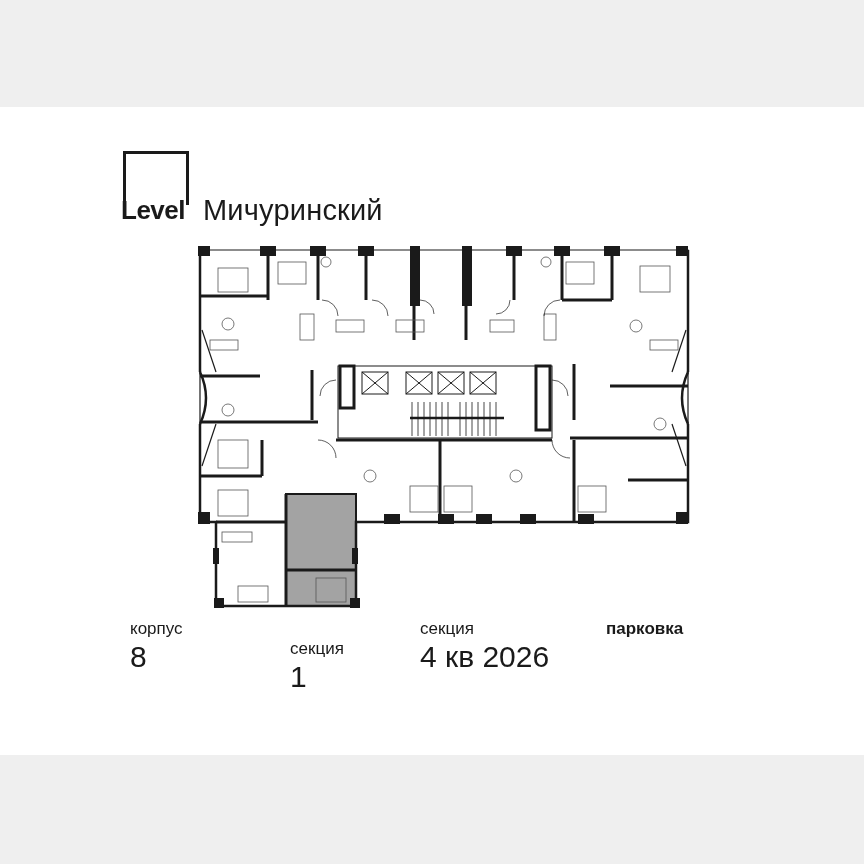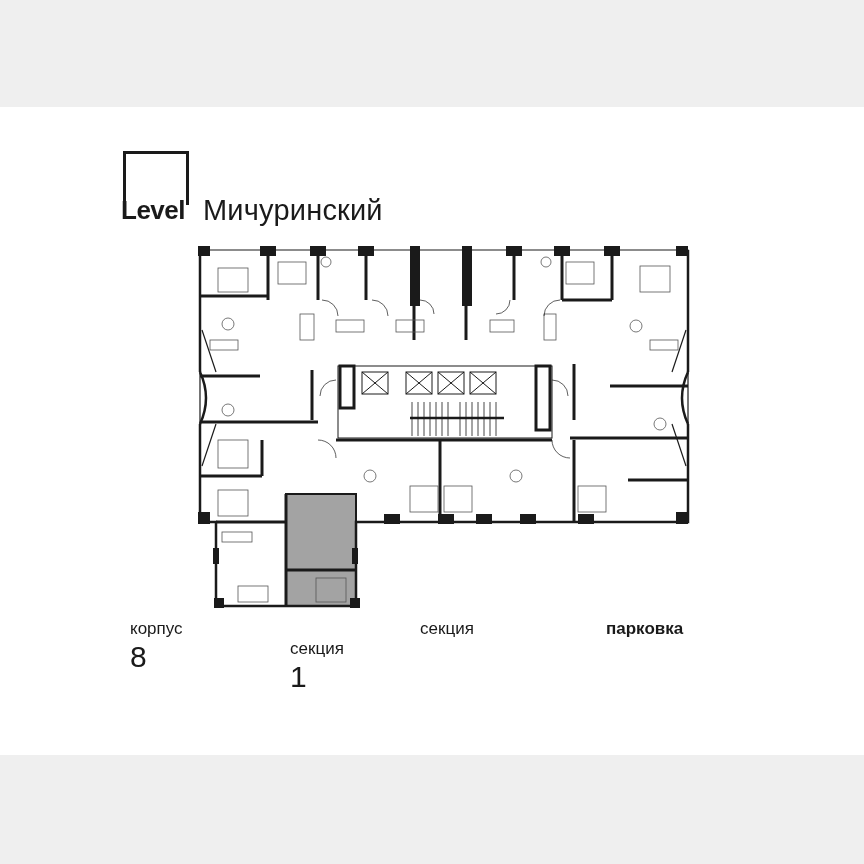--- a/index.html
+++ b/index.html
@@ -181,17 +181,18 @@
   <div class="stat" style="left:130px;width:120px;">
     <div class="stat-label">корпус</div>
     <div class="stat-value">8</div>
   </div>
   <div class="stat" style="left:290px;width:120px;margin-top:20px;">
     <div class="stat-label">секция</div>
     <div class="stat-value">1</div>
   </div>
   <div class="stat" style="left:420px;width:190px;">
     <div class="stat-label">секция</div>
+    <div class="stat-value">4 кв 2026</div>
   </div>
   <div class="stat" style="left:606px;width:120px;font-weight:bold;">
     <div class="stat-label">парковка</div>
   </div>
 </div>
 
 </body></html>

